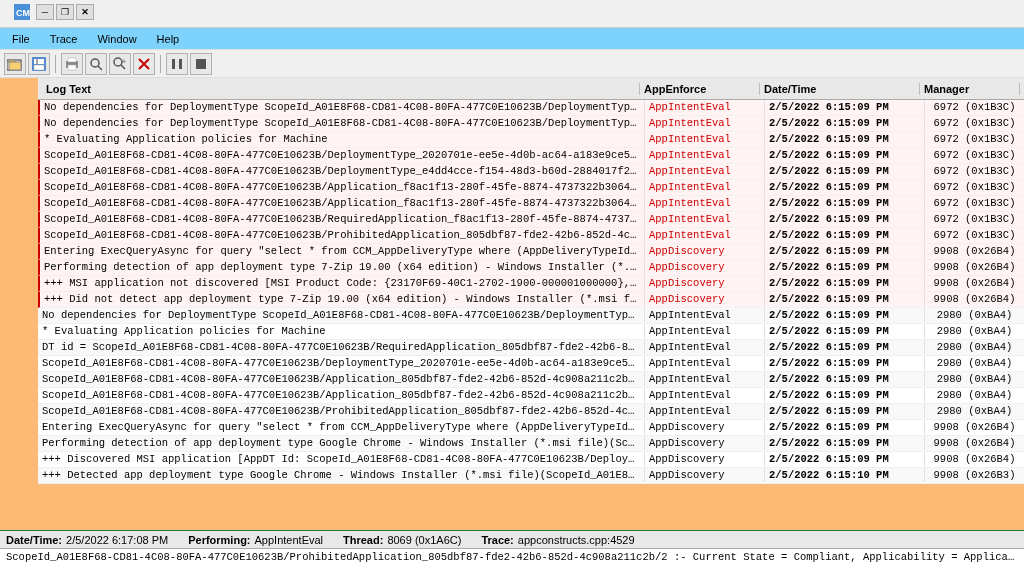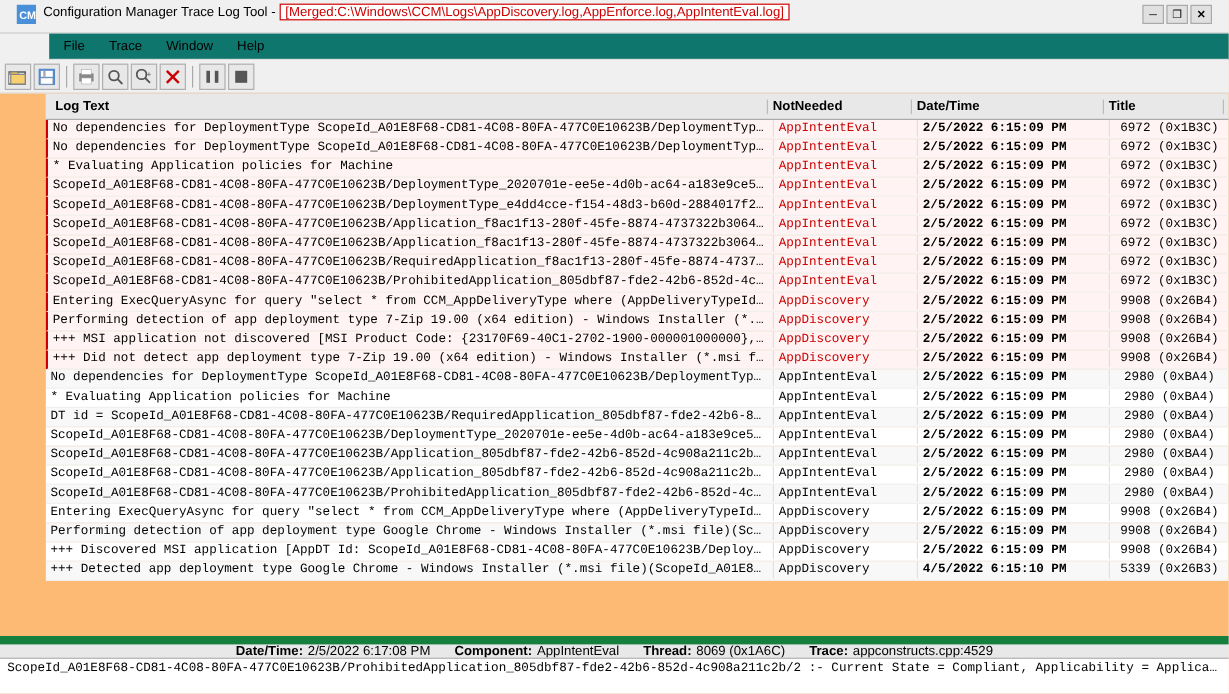--- a/index.html
+++ b/index.html
@@ -53,28 +53,27 @@
       height: 16px;
       background: #e0e0e0;
       border: 1px solid #aaa;
       display: flex;
       align-items: center;
       justify-content: center;
       font-size: 9px;
       cursor: pointer;
     }
     .menu-bar {
-      background: #0f766e;
+      background: #7dd3fc;
       display: flex;
       align-items: center;
       padding: 2px 8px;
       gap: 12px;
       height: 22px;
       border-bottom: 1px solid #ddd;
-      margin-left: 41px;
     }
     .menu-item {
       font-size: 11px;
       cursor: pointer;
       padding: 1px 4px;
     }
     .toolbar {
       background: #f0f0f0;
       display: flex;
       align-items: center;
@@ -179,28 +178,27 @@
       padding: 1px 4px;
       font-size: 10.5px;
       font-family: 'Courier New', monospace;
       border-left: 1px solid #e0e0e0;
       overflow: hidden;
       white-space: nowrap;
       text-align: center;
     }
     .status-bar {
       background: #e8e8e8;
-      border-top: 7px solid #15803d;
+      border-top: 1px solid #15803d;
       padding: 2px 6px;
       display: flex;
       gap: 20px;
       font-size: 11px;
       height: 18px;
       align-items: center;
-      justify-content: center;
     }
     .status-item { display: flex; gap: 4px; }
     .status-label { font-weight: bold; }
     .status-message {
       background: white;
       border-top: 1px solid #aaa;
       padding: 2px 6px;
       font-size: 10.5px;
       font-family: 'Courier New', monospace;
       min-height: 30px;
@@ -216,24 +214,20 @@
 </head>
 <body>
 
 <div class="title-bar">
   <div class="title-bar-icon">
     <svg width="16" height="16" viewBox="0 0 16 16">
       <rect width="16" height="16" fill="#4a90d9"></rect>
       <text x="2" y="12" font-size="9" fill="white" font-weight="bold">CM</text>
     </svg>
   </div>
-  <span class="title-bar-text">
-    <span>Configuration Manager Trace Log Tool</span>
-    - <span class="file-path">[Merged:C:\Windows\CCM\Logs\AppDiscovery.log,AppEnforce.log,AppIntentEval.log]</span>
-  </span>
   <div class="title-bar-controls">
     <div class="title-bar-btn">─</div>
     <div class="title-bar-btn">❐</div>
     <div class="title-bar-btn" style="font-weight:bold;">✕</div>
   </div>
 </div>
 
 <div class="menu-bar">
   <div class="menu-item">File</div>
   <div class="menu-item">Trace</div>
@@ -294,23 +288,23 @@
   <div class="toolbar-btn" title="Stop">
     <svg width="14" height="14" viewBox="0 0 14 14">
         <rect x="2" y="2" width="10" height="10" fill="#555"></rect>
       </svg>
   </div>
 </div>
 
 <div class="log-container">
   <div class="log-header">
     <div class="log-header-cell">Log Text</div>
-    <div class="log-header-cell">NotNeeded</div>
+    <div class="log-header-cell">AppEnforce</div>
     <div class="log-header-cell">Date/Time</div>
-    <div class="log-header-cell">Title</div>
+    <div class="log-header-cell">Manager</div>
   </div>
   <div class="log-body" id="log-body">
 
   <div class="log-row highlighted">
         <div class="log-cell">No dependencies for DeploymentType ScopeId_A01E8F68-CD81-4C08-80FA-477C0E10623B/DeploymentType_2020701e-ee5e-4d0b-ac64-a183e...</div>
         <div class="log-cell-component">AppIntentEval</div>
         <div class="log-cell-datetime">2/5/2022 6:15:09 PM</div>
         <div class="log-cell-thread">6972 (0x1B3C)</div>
       </div>
       <div class="log-row highlighted">
@@ -441,33 +435,33 @@
       </div>
       <div class="log-row">
         <div class="log-cell">+++ Discovered MSI application [AppDT Id: ScopeId_A01E8F68-CD81-4C08-80FA-477C0E10623B/DeploymentType_e4dd4cce-f154-48d3-b60d-...</div>
         <div class="log-cell-component normal">AppDiscovery</div>
         <div class="log-cell-datetime">2/5/2022 6:15:09 PM</div>
         <div class="log-cell-thread">9908 (0x26B4)</div>
       </div>
       <div class="log-row">
         <div class="log-cell">+++ Detected app deployment type Google Chrome - Windows Installer (*.msi file)(ScopeId_A01E8F68-CD81-4C08-80FA-477C0E10623B/Depl...</div>
         <div class="log-cell-component normal">AppDiscovery</div>
-        <div class="log-cell-datetime">4/5/2022 6:15:10 PM</div>
-        <div class="log-cell-thread">5339 (0x26B3)</div>
+        <div class="log-cell-datetime">2/5/2022 6:15:10 PM</div>
+        <div class="log-cell-thread">9908 (0x26B3)</div>
       </div>
     </div>
 </div>
 
 <div class="status-bar">
   <div class="status-item">
     <span class="status-label">Date/Time:</span>
     <span>2/5/2022 6:17:08 PM</span>
   </div>
   <div class="status-item">
-    <span class="status-label">Component:</span>
+    <span class="status-label">Performing:</span>
     <span>AppIntentEval</span>
   </div>
   <div class="status-item">
     <span class="status-label">Thread:</span>
     <span>8069 (0x1A6C)</span>
   </div>
   <div class="status-item">
     <span class="status-label">Trace:</span>
     <span>appconstructs.cpp:4529</span>
   </div>

